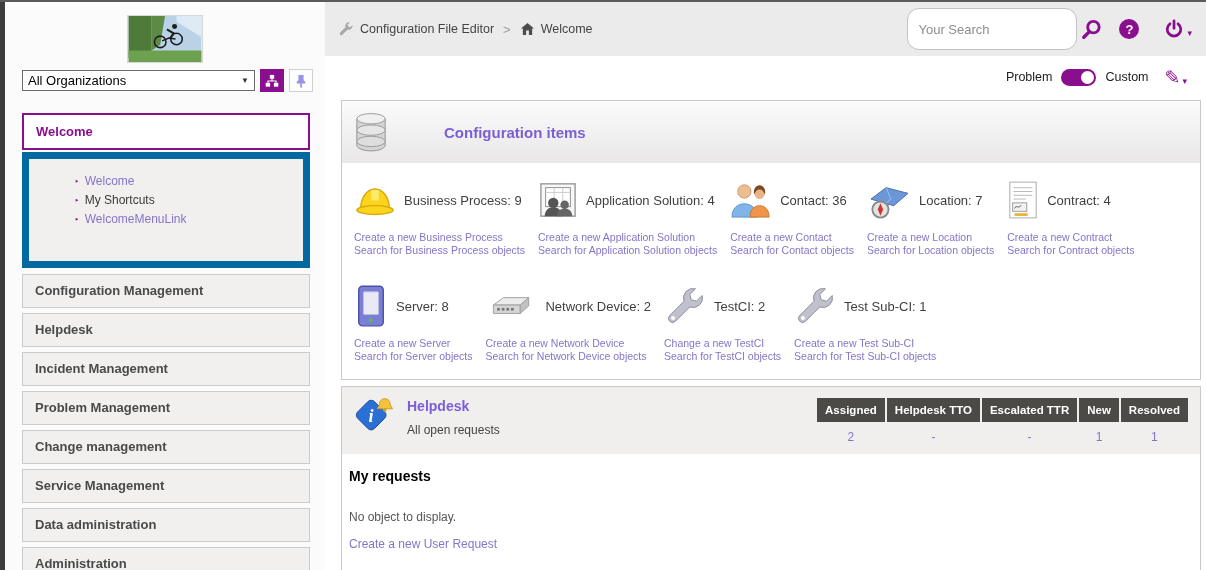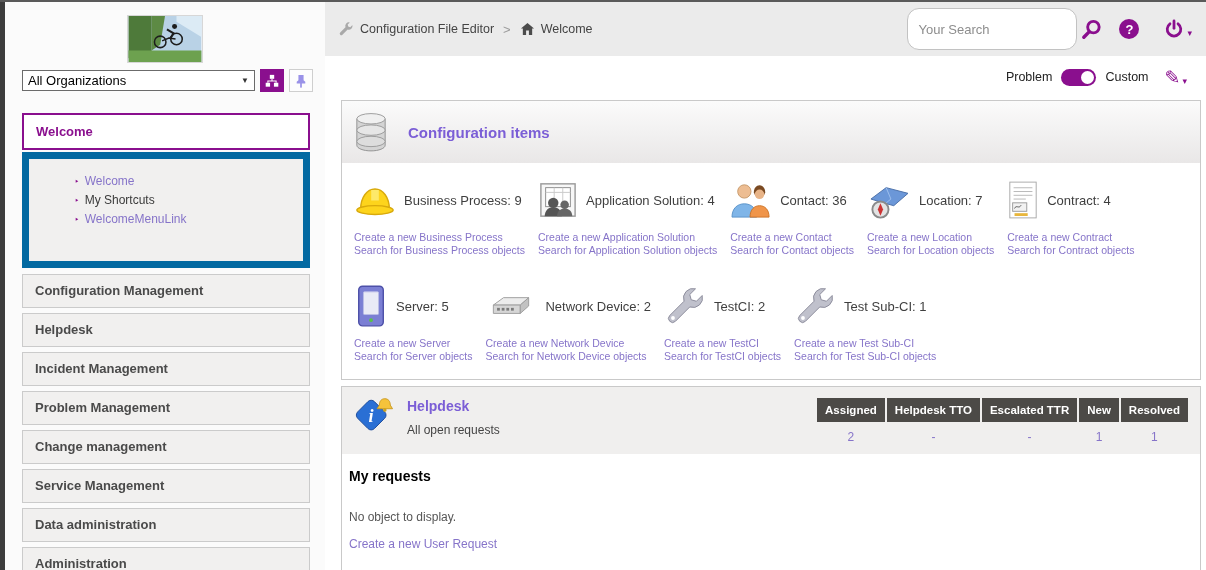--- a/index.html
+++ b/index.html
@@ -74,20 +74,21 @@
   }
   .toggle { width:35px; height:17px; border-radius:9px; background:#8a0f8e; position:relative; margin:0 9px; cursor:pointer; }
   .toggle .knob { position:absolute; right:2px; top:2px; width:13px; height:13px; border-radius:50%; background:#fff; }
   .pencil { color:#8a0f8e; font-size:19px; margin-left:16px; cursor:pointer; line-height:1; }
 
   .panel { border:1px solid #c9c9c9; background:#fff; }
   .panel-ci { margin-top:10px; }
   .panel-header {
     height:62px; display:flex; align-items:center; padding:0 12px;
     background:linear-gradient(#fbfbfb,#e9e7e7);
+    gap:36px;
   }
   .panel-title { font-size:15px; font-weight:bold; color:#7b5ed6; margin-left:20px; }
 
   .ci-row { display:flex; align-items:flex-start; padding:12px 6px 10px 12px; white-space:nowrap; overflow:hidden; }
   .ci-item { margin-right:13px; }
   .ci-head { display:flex; align-items:center; min-height:50px; }
   .ci-label { font-size:13px; color:#3f3f3f; margin-left:8px; }
   .ci-links { margin-top:6px; }
   .ci-links a { display:block; font-size:10.5px; line-height:13px; color:#8674c9; text-decoration:none; cursor:pointer; }
 
@@ -318,21 +319,21 @@
         </div>
 
         <div class="ci-row" style="padding-top:14px; padding-bottom:16px;">
           <div class="ci-item">
             <div class="ci-head">
               <svg viewBox="0 0 36 46" width="34" height="44">
                 <rect x="5" y="2" width="26" height="42" rx="4" fill="#7b7fd4" stroke="#4d50a8" stroke-width="1.5"></rect>
                 <rect x="10" y="8" width="16" height="24" rx="1" fill="#e9eaf6" stroke="#babce6"></rect>
                 <circle cx="18" cy="38" r="2" fill="#58c14a"></circle>
               </svg>
-              <span class="ci-label">Server: 5</span>
+              <span class="ci-label">Server: 8</span>
             </div>
             <div class="ci-links">
               <a>Create a new Server</a>
               <a>Search for Server objects</a>
             </div>
           </div>
 
           <div class="ci-item">
             <div class="ci-head">
               <svg viewBox="0 0 54 28" width="52" height="26">
@@ -356,21 +357,21 @@
 
           <div class="ci-item">
             <div class="ci-head">
               <svg viewBox="0 0 44 44" width="42" height="42">
                 <path d="M40 11a10 10 0 0 1-13 12L12 38a4.2 4.2 0 0 1-6-6l15-15A10 10 0 0 1 33 4l-6 6 1.5 5.5L34 17z" fill="#c0c1cc" stroke="#8a8b9a"></path>
                 <circle cx="9.4" cy="34.6" r="2" fill="#fff"></circle>
               </svg>
               <span class="ci-label">TestCI: 2</span>
             </div>
             <div class="ci-links">
-              <a>Create a new TestCI</a>
+              <a>Change a new TestCI</a>
               <a>Search for TestCI objects</a>
             </div>
           </div>
 
           <div class="ci-item">
             <div class="ci-head">
               <svg viewBox="0 0 44 44" width="42" height="42">
                 <path d="M40 11a10 10 0 0 1-13 12L12 38a4.2 4.2 0 0 1-6-6l15-15A10 10 0 0 1 33 4l-6 6 1.5 5.5L34 17z" fill="#c0c1cc" stroke="#8a8b9a"></path>
                 <circle cx="9.4" cy="34.6" r="2" fill="#fff"></circle>
               </svg>

